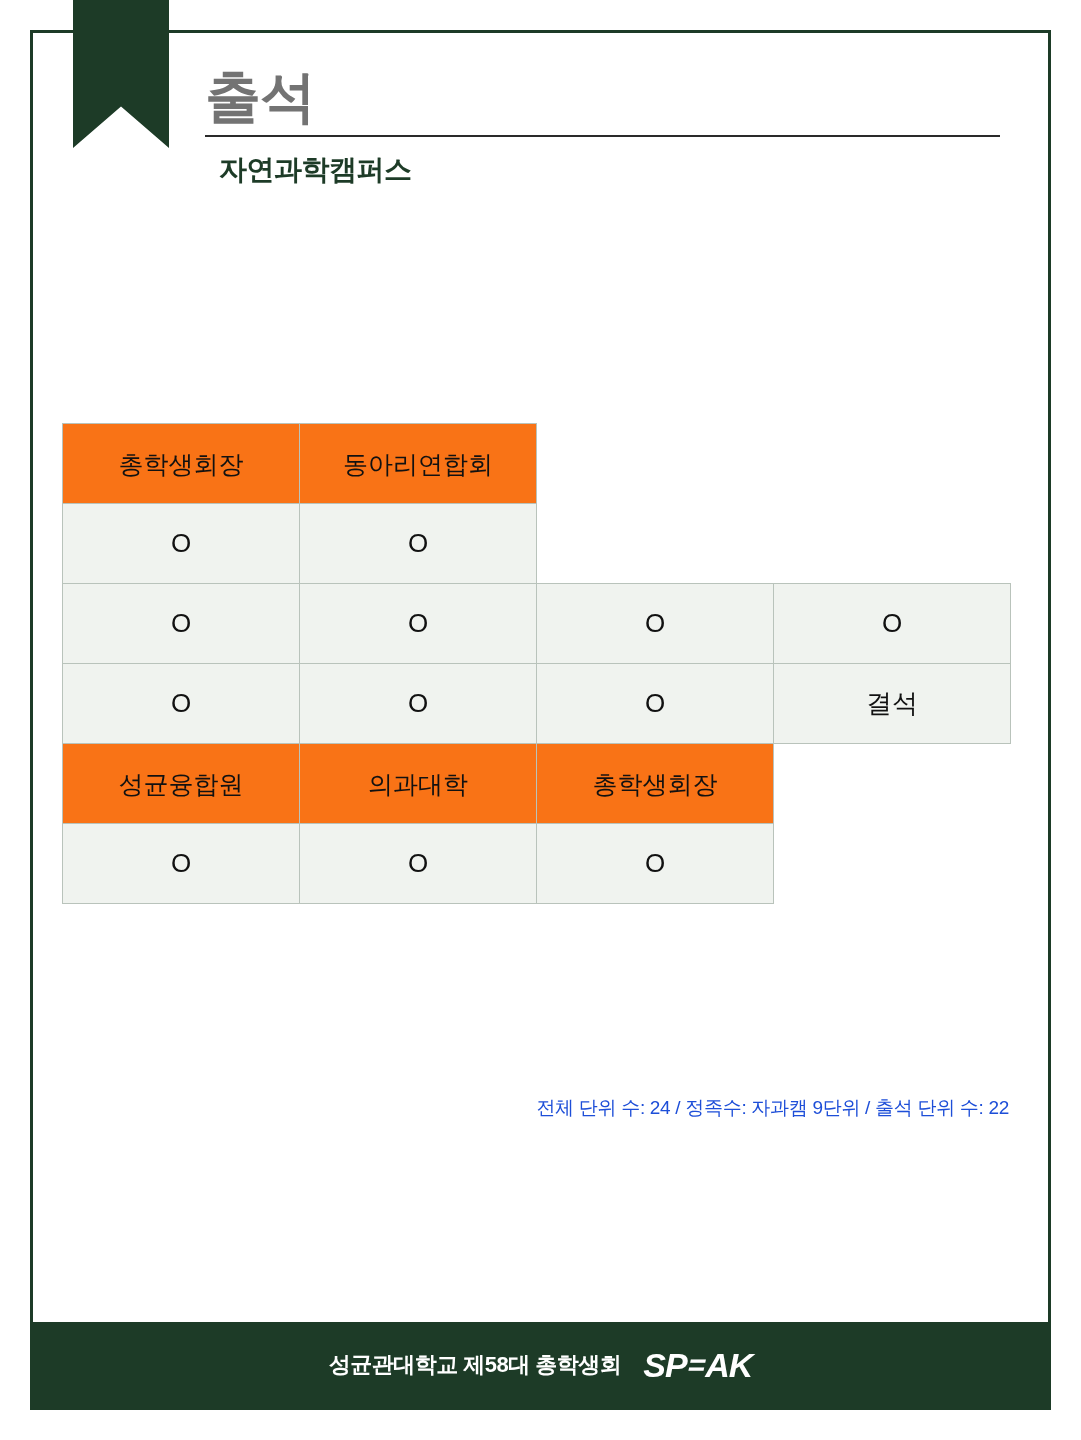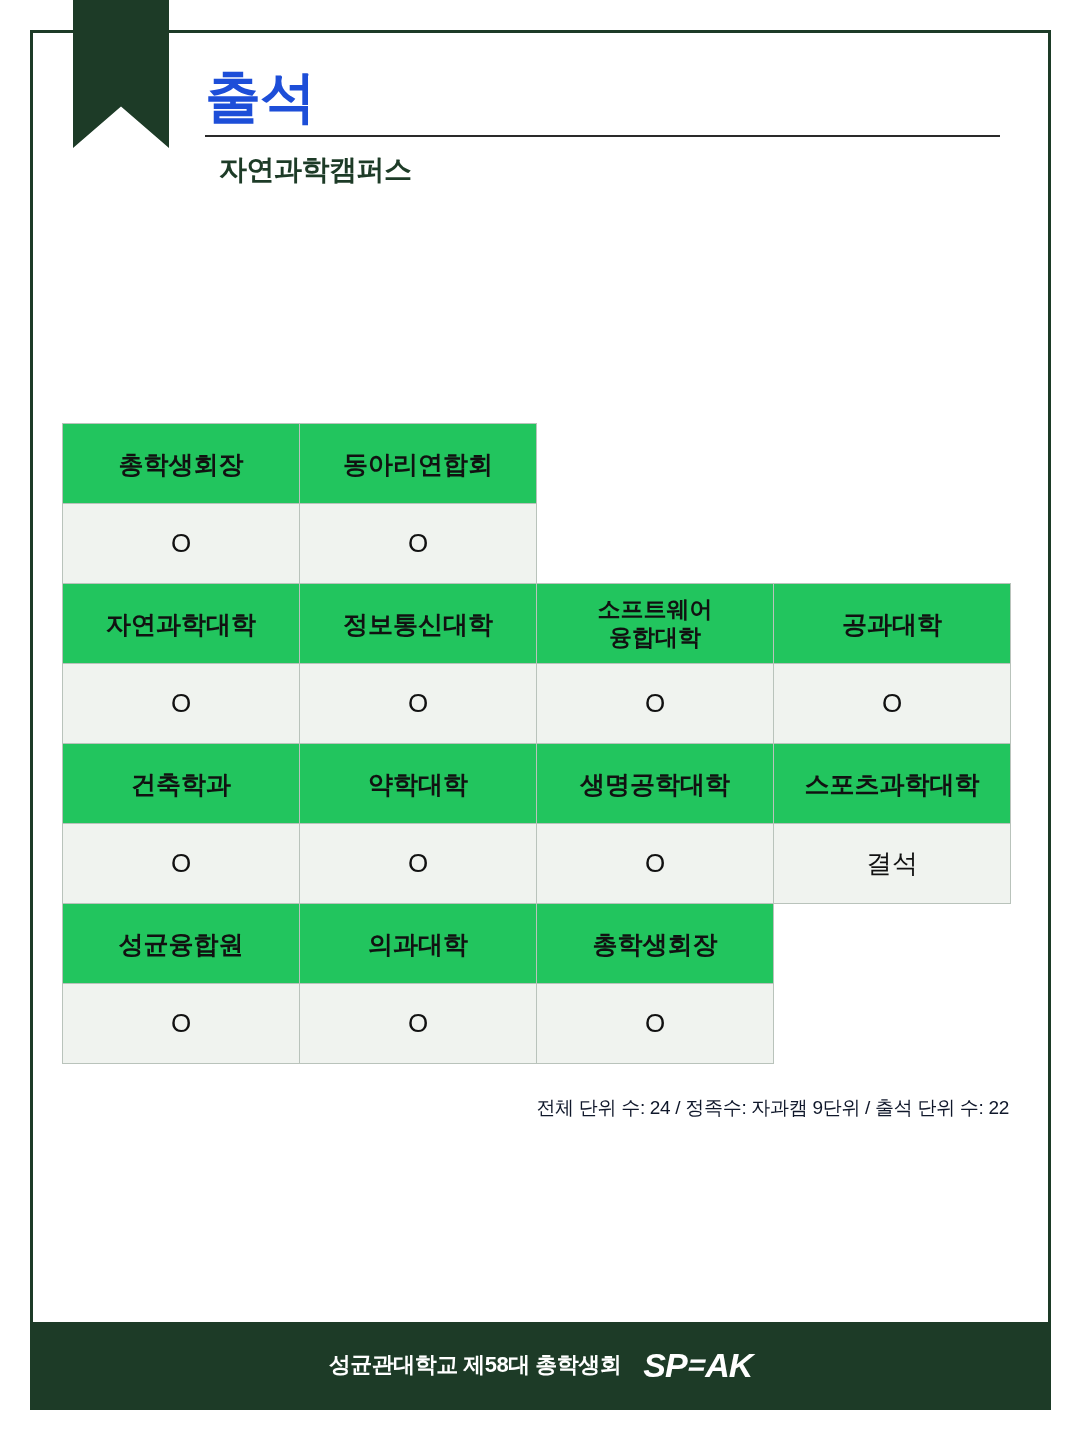--- a/index.html
+++ b/index.html
@@ -50,21 +50,21 @@
   .header {
     position: absolute;
     left: 205px;
     top: 68px;
     width: 800px;
   }
   .title {
     font-size: 56px;
     font-weight: bold;
     letter-spacing: -1px;
-    color: #1d4ed8;
+    color: #737373;
     line-height: 1.05;
     margin: 0 0 6px 0;
   }
   .title-rule {
     width: 795px;
     height: 2px;
     background: #2a2a2a;
     margin: 8px 0 10px 0;
   }
   .subtitle {
@@ -93,42 +93,42 @@
     height: 80px;
     text-align: center;
     vertical-align: middle;
     font-size: 25px;
     color: #111111;
     padding: 2px 4px;
     box-sizing: border-box;
     line-height: 1.2;
   }
   table.att td.label {
-    background: #22c55e;
-    font-weight: bold;
+    background: #f97316;
+    font-weight: normal;
     text-align: center;
   }
   table.att td.value {
     background: #f0f3ef;
     font-size: 26px;
   }
   table.att td.empty {
     border: none;
     background: transparent;
   }
   table.att td.two-line {
     font-size: 23px;
   }
 
   .summary {
     position: absolute;
     right: 72px;
     top: 1095px;
     font-size: 19px;
-    color: #0f172a;
+    color: #1d4ed8;
     letter-spacing: -0.3px;
     margin-left: 20px;
   }
 
   
   .footer {
     position: absolute;
     left: 33px;
     top: 1322px;
     width: 1015px;
@@ -185,41 +185,26 @@
           <td class="empty"></td>
         </tr>
         <tr>
           <td class="value">O</td>
           <td class="value">O</td>
           <td class="empty"></td>
           <td class="empty"></td>
         </tr>
 
         <tr>
-          <td class="label">자연과학대학</td>
-          <td class="label">정보통신대학</td>
-          <td class="label two-line">
-            <span>소프트웨어</span><br>
-            <span>융합대학</span>
-          </td>
-          <td class="label">공과대학</td>
-        </tr>
-        <tr>
-          <td class="value">O</td>
-          <td class="value">O</td>
-          <td class="value">O</td>
-          <td class="value">O</td>
-        </tr>
-
-        <tr>
-          <td class="label">건축학과</td>
-          <td class="label">약학대학</td>
-          <td class="label">생명공학대학</td>
-          <td class="label">스포츠과학대학</td>
-        </tr>
+          <td class="value">O</td>
+          <td class="value">O</td>
+          <td class="value">O</td>
+          <td class="value">O</td>
+        </tr>
+
         <tr>
           <td class="value">O</td>
           <td class="value">O</td>
           <td class="value">O</td>
           <td class="value">결석</td>
         </tr>
 
         <tr>
           <td class="label">성균융합원</td>
           <td class="label">의과대학</td>

